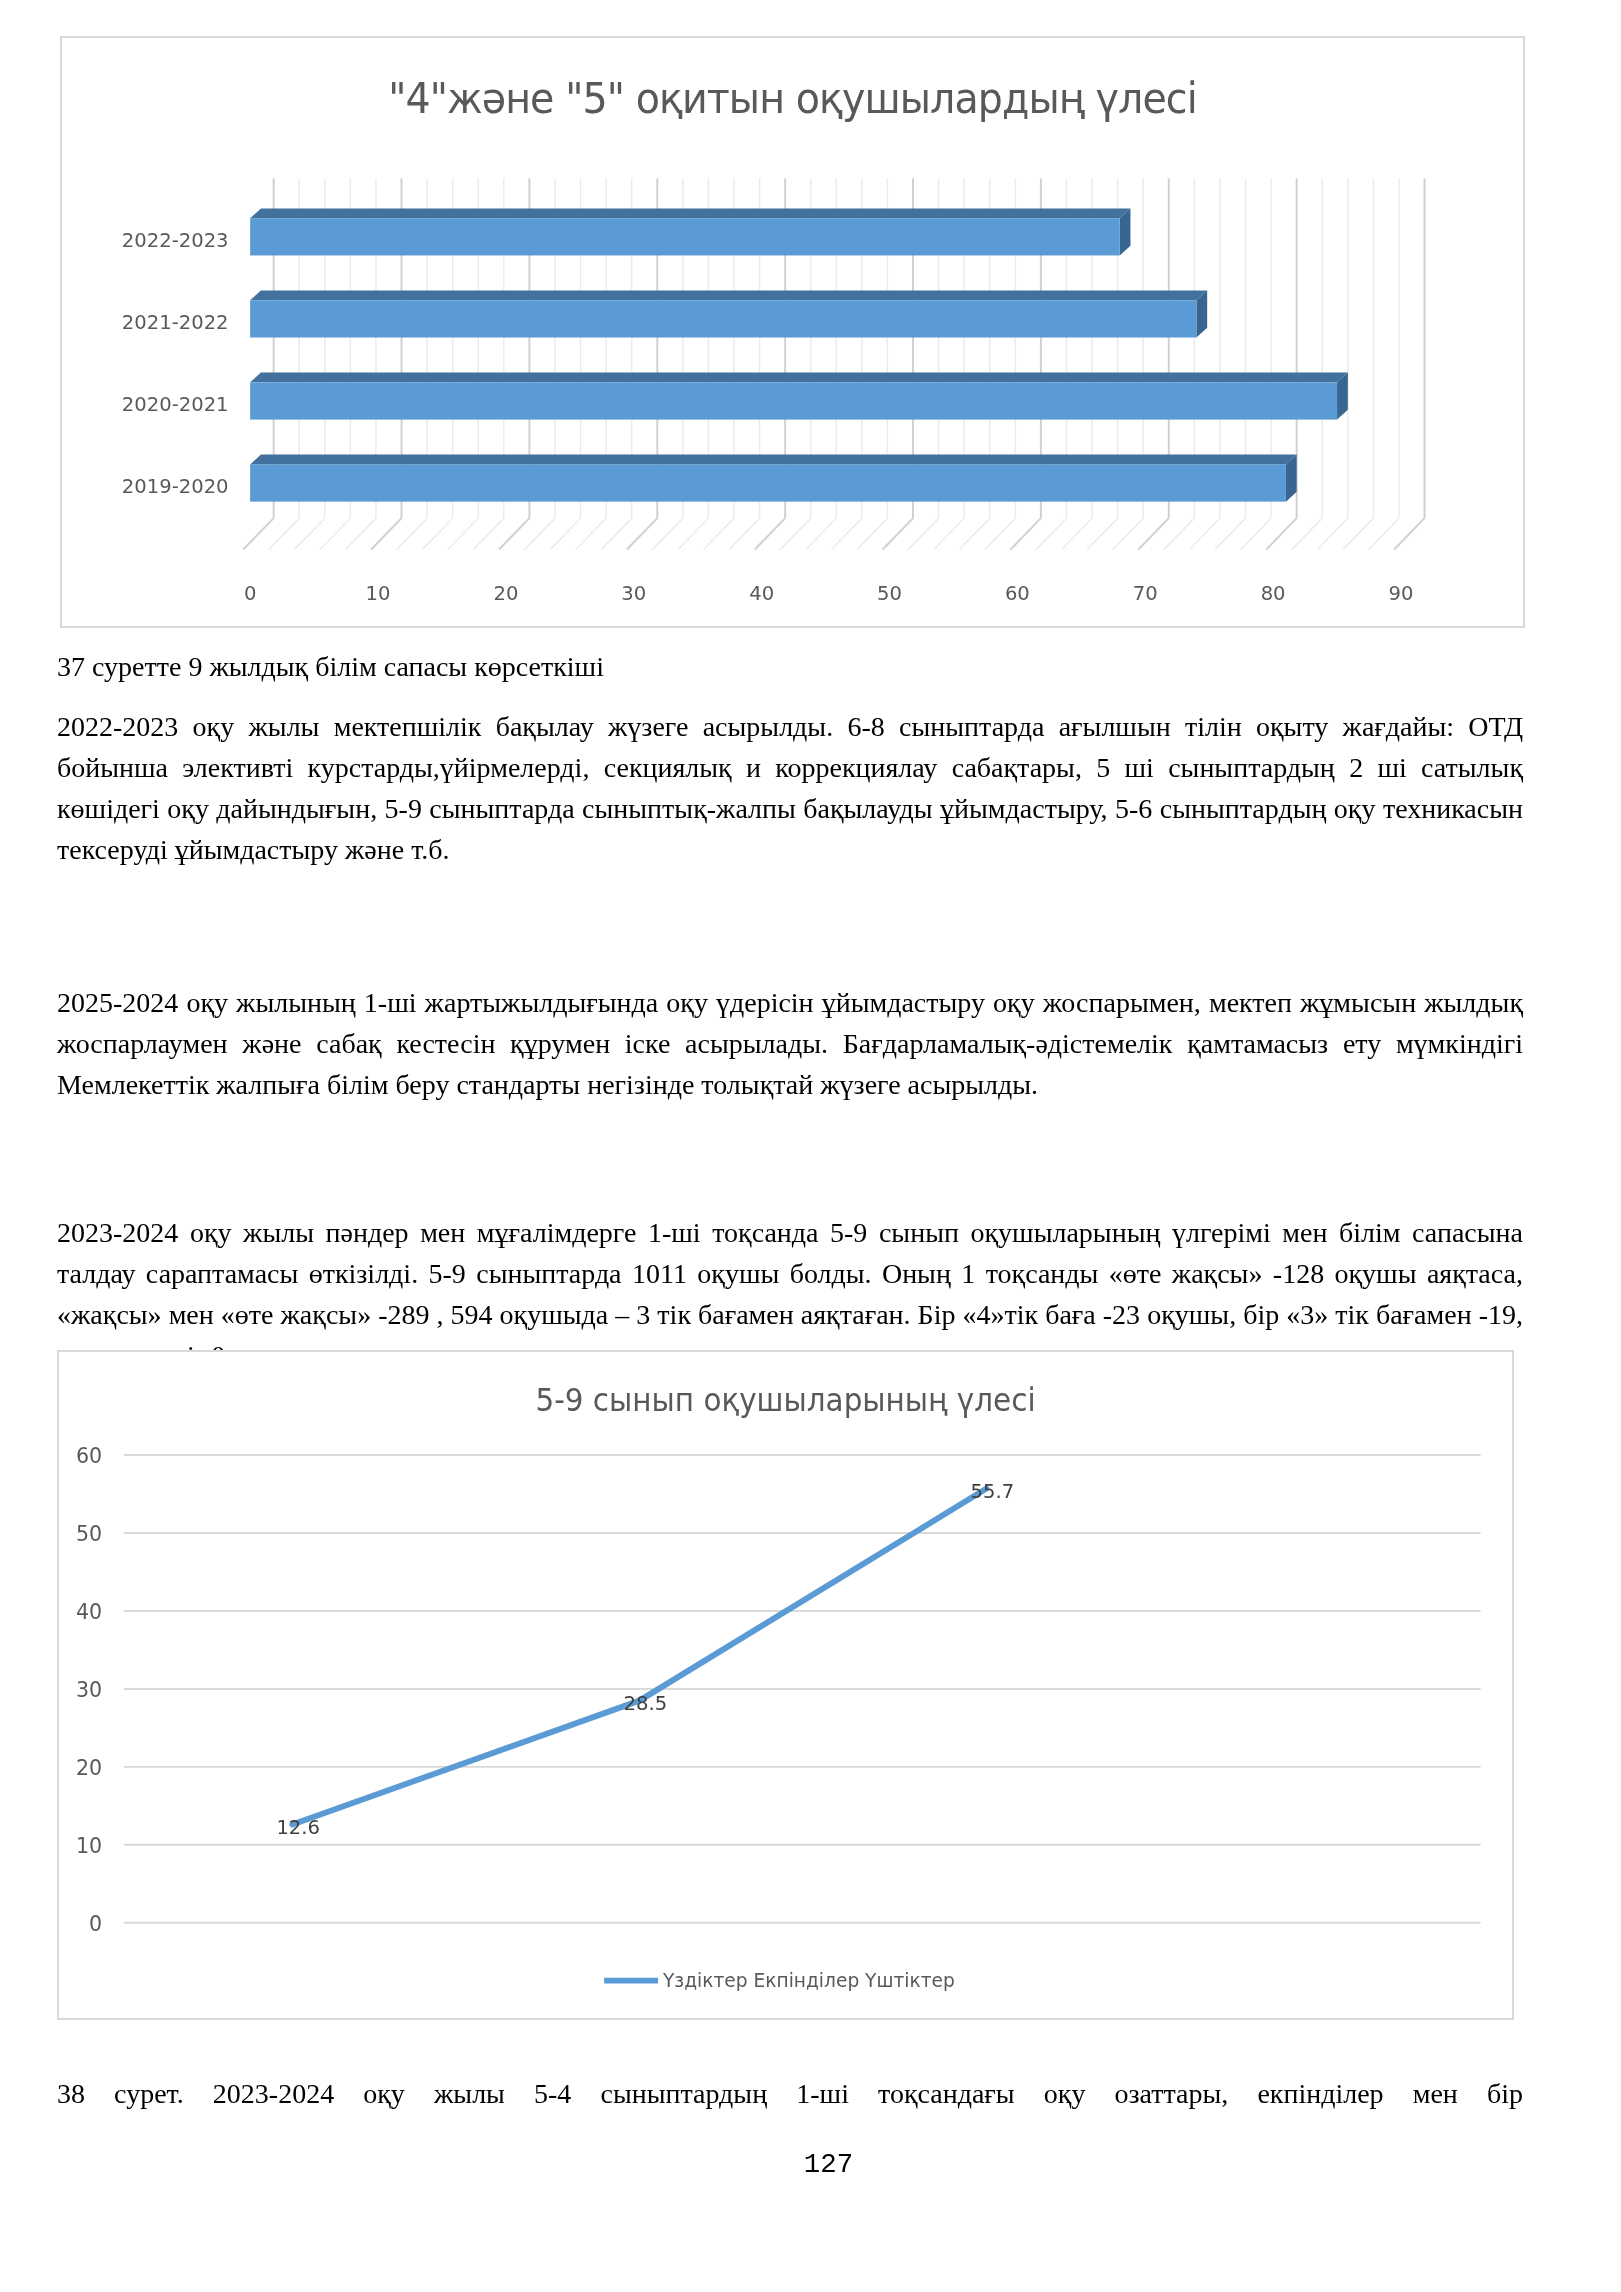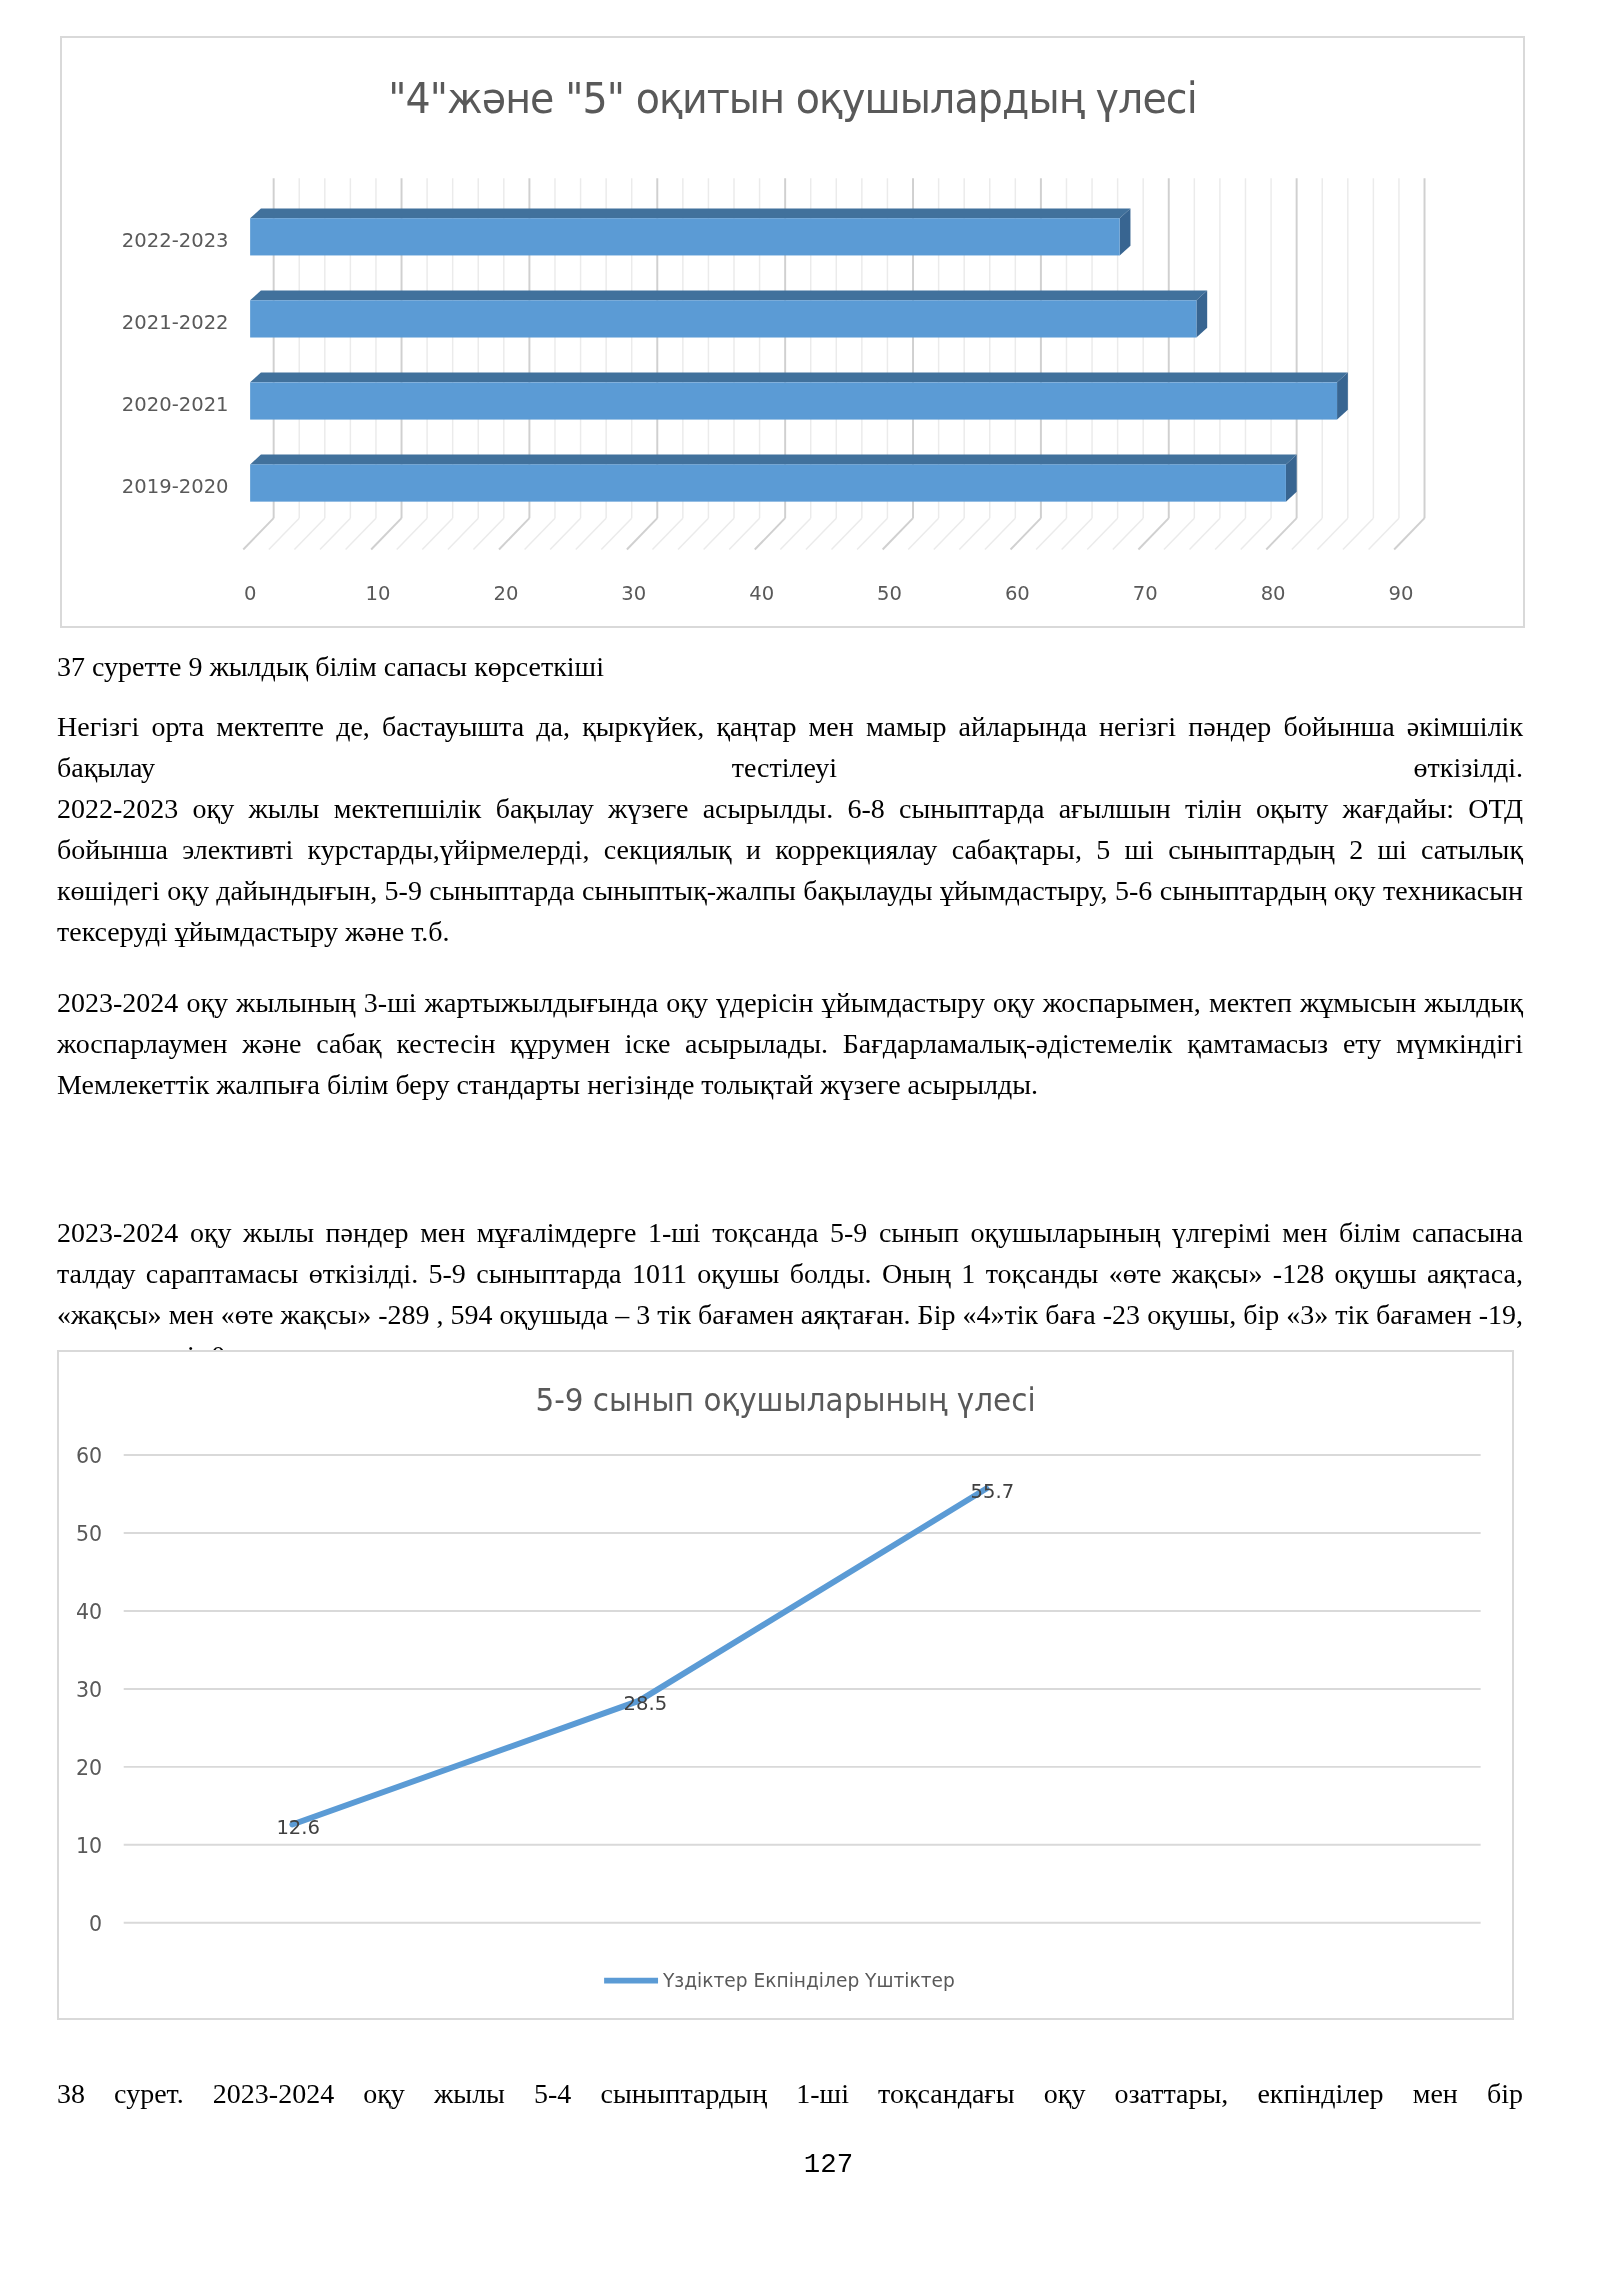--- a/index.html
+++ b/index.html
@@ -142,25 +142,24 @@
       <polygon points="192,183.875 1079.4,183.875 1090.4,173.875 203,173.875" fill="#41719c"></polygon>
       <polygon points="1079.4,183.875 1090.4,173.875 1090.4,211.875 1079.4,221.875" fill="#386591"></polygon>
       <rect x="192" y="183.875" width="887.4000000000001" height="38" fill="#5b9bd5"></rect>
       <text x="170" y="212.875" text-anchor="end" font-size="20" fill="#595959">2022-2023</text>
     </svg>
 </div>
 
 <div class="caption" style="top:651px;">37 суретте 9 жылдық білім сапасы көрсеткіші</div>
 
 <div class="para" style="top:706px;">
-  <div style="text-align:justify; text-align-last:justify;">Негізгі орта мектепте де, бастауышта да, қыркүйек, қаңтар мен мамыр айларында негізгі пәндер бойынша әкімшілік бақылау тестілеуі өткізілді.</div>
   <div>2022-2023 оқу жылы мектепшілік бақылау жүзеге асырылды. 6-8 сыныптарда ағылшын тілін оқыту жағдайы: ОТД бойынша элективті курстарды,үйірмелерді, секциялық и коррекциялау сабақтары, 5 ші сыныптардың 2 ші сатылық көшідегі оқу дайындығын, 5-9 сыныптарда сыныптық-жалпы бақылауды ұйымдастыру, 5-6 сыныптардың оқу техникасын тексеруді ұйымдастыру және т.б.</div>
 </div>
 
-<div class="para" style="top:982px;">2023-2024 оқу жылының 3-ші жартыжылдығында оқу үдерісін ұйымдастыру оқу жоспарымен, мектеп жұмысын жылдық жоспарлаумен және сабақ кестесін құрумен іске асырылады. Бағдарламалық-әдістемелік қамтамасыз ету мүмкіндігі Мемлекеттік жалпыға білім беру стандарты негізінде толықтай жүзеге асырылды.</div>
+<div class="para" style="top:982px;">2025-2024 оқу жылының 1-ші жартыжылдығында оқу үдерісін ұйымдастыру оқу жоспарымен, мектеп жұмысын жылдық жоспарлаумен және сабақ кестесін құрумен іске асырылады. Бағдарламалық-әдістемелік қамтамасыз ету мүмкіндігі Мемлекеттік жалпыға білім беру стандарты негізінде толықтай жүзеге асырылды.</div>
 
 <div class="para" style="top:1212px;">2023-2024 оқу жылы пәндер мен мұғалімдерге 1-ші тоқсанда 5-9 сынып оқушыларының үлгерімі мен білім сапасына талдау сараптамасы өткізілді. 5-9 сыныптарда 1011 оқушы болды. Оның 1 тоқсанды «өте жақсы» -128 оқушы аяқтаса, «жақсы» мен «өте жақсы» -289 , 594 оқушыда – 3 тік бағамен аяқтаған. Бір «4»тік баға -23 оқушы, бір «3» тік бағамен -19, үлгермеуші -0 .</div>
 
 <div class="chart-box" id="chart2">
   <div class="chart-title">5-9 сынып оқушыларының үлесі</div>
   <svg id="svg2" width="1453" height="667" style="position:absolute;left:0;top:0;" viewBox="0 0 1482 680">
       <line x1="66" y1="582" x2="1450" y2="582" stroke="#d9d9d9" stroke-width="2"></line>
       <text x="44" y="590" text-anchor="end" font-size="21" fill="#595959">0</text>
       <line x1="66" y1="502.5" x2="1450" y2="502.5" stroke="#d9d9d9" stroke-width="2"></line>
       <text x="44" y="510.5" text-anchor="end" font-size="21" fill="#595959">10</text>

